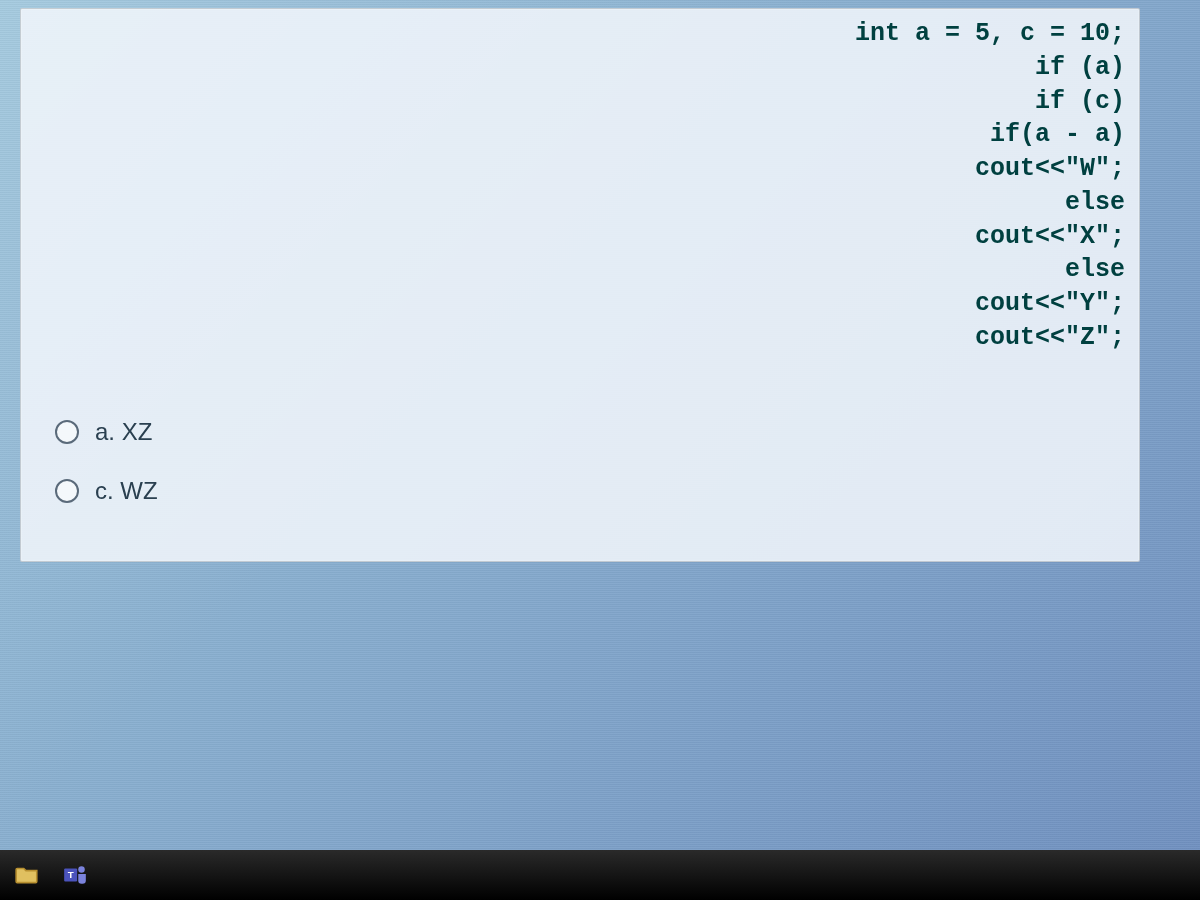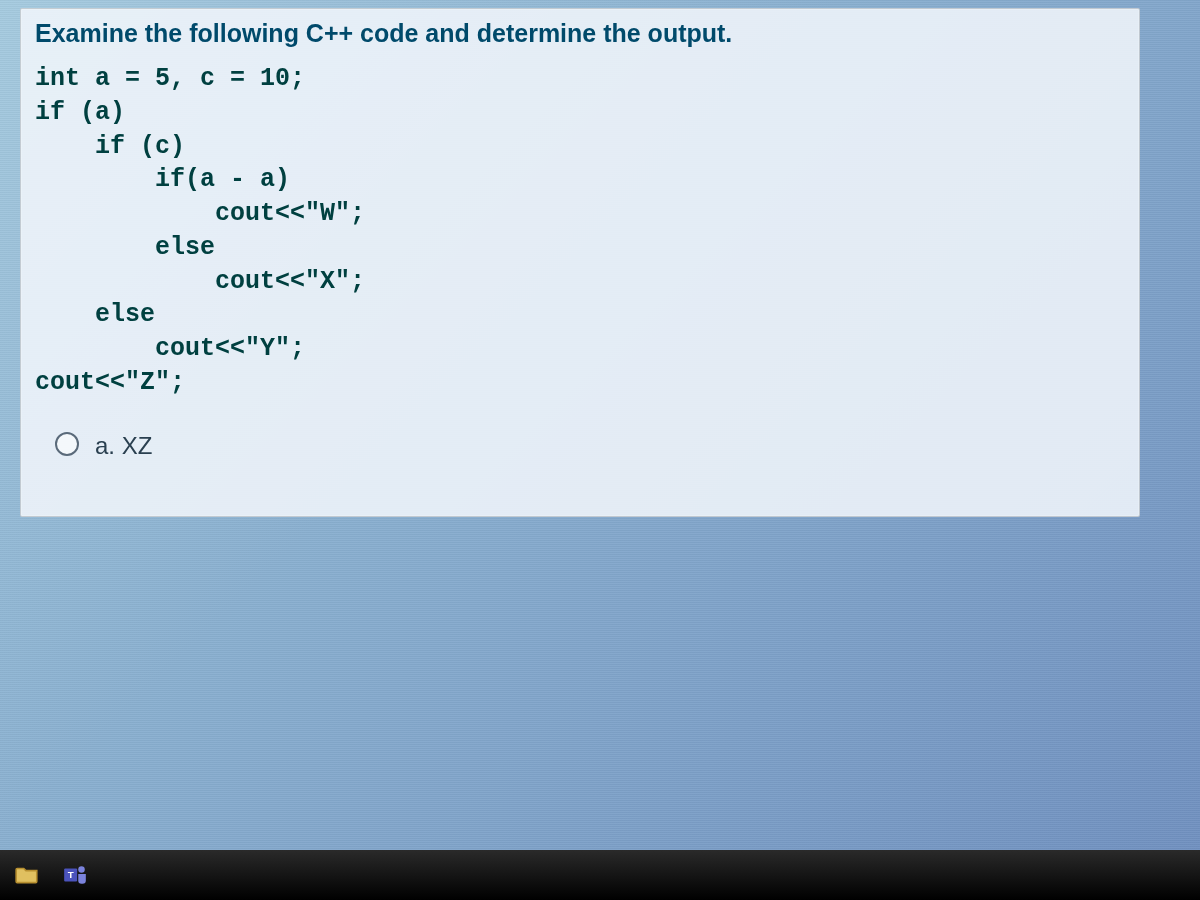--- a/index.html
+++ b/index.html
@@ -33,28 +33,30 @@
   }
   pre.code{
     margin:0;
     padding:8px 14px 6px 14px;
     font-family:"Courier New",Courier,monospace;
     font-size:25px;
     font-weight:bold;
     line-height:1.35;
     color:#004040;
     white-space:pre;
+    text-align:right;
   }
   .options{
     padding:26px 20px 0 34px;
   }
   .opt{
-    display:flex;align-items:flex-start;
+    display:flex;align-items:center;
     margin-bottom:26px;
     cursor:pointer;
+    margin-top:31px;
   }
   .radio{
     width:20px;height:20px;border:2px solid #5a6a7a;border-radius:50%;
     margin-right:16px;background:#f4f8fb;
     flex:0 0 auto;
   }
   .opt-label{
     font-size:24px;color:#2a4050;
   }
   
@@ -72,41 +74,44 @@
   .tb-icon svg{width:26px;height:26px}
   .teams{color:#6b74c9;font-weight:bold;font-size:20px}
 </style>
 </head>
 <body>
 
 <div class="screen">
 
   <div class="question-card">
 
-    <div class="prompt">Examine the following C++ code and determine the output.</div>
 
     <pre class="code">int a = 5, c = 10;
 if (a)
     if (c)
         if(a - a)
             cout&lt;&lt;"W";
         else
             cout&lt;&lt;"X";
     else
         cout&lt;&lt;"Y";
 cout&lt;&lt;"Z";</pre>
 
     <div class="options">
 
       <label class="opt">
         <span class="radio"></span>
         <span class="opt-label">a. XZ</span>
       </label>
 
 
+      <label class="opt">
+        <span class="radio"></span>
+        <span class="opt-label">c. WZ</span>
+      </label>
 
 
     </div>
   </div>
 
   <div class="taskbar">
     <div class="tb-icon">
       <svg viewBox="0 0 24 24" fill="none" stroke="#e0c060" stroke-width="1.5">
         <path d="M3 6h6l2 2h10v10a1 1 0 0 1-1 1H3a1 1 0 0 1-1-1V7a1 1 0 0 1 1-1z" fill="#e0c060" stroke="#b89030"></path>
       </svg>

